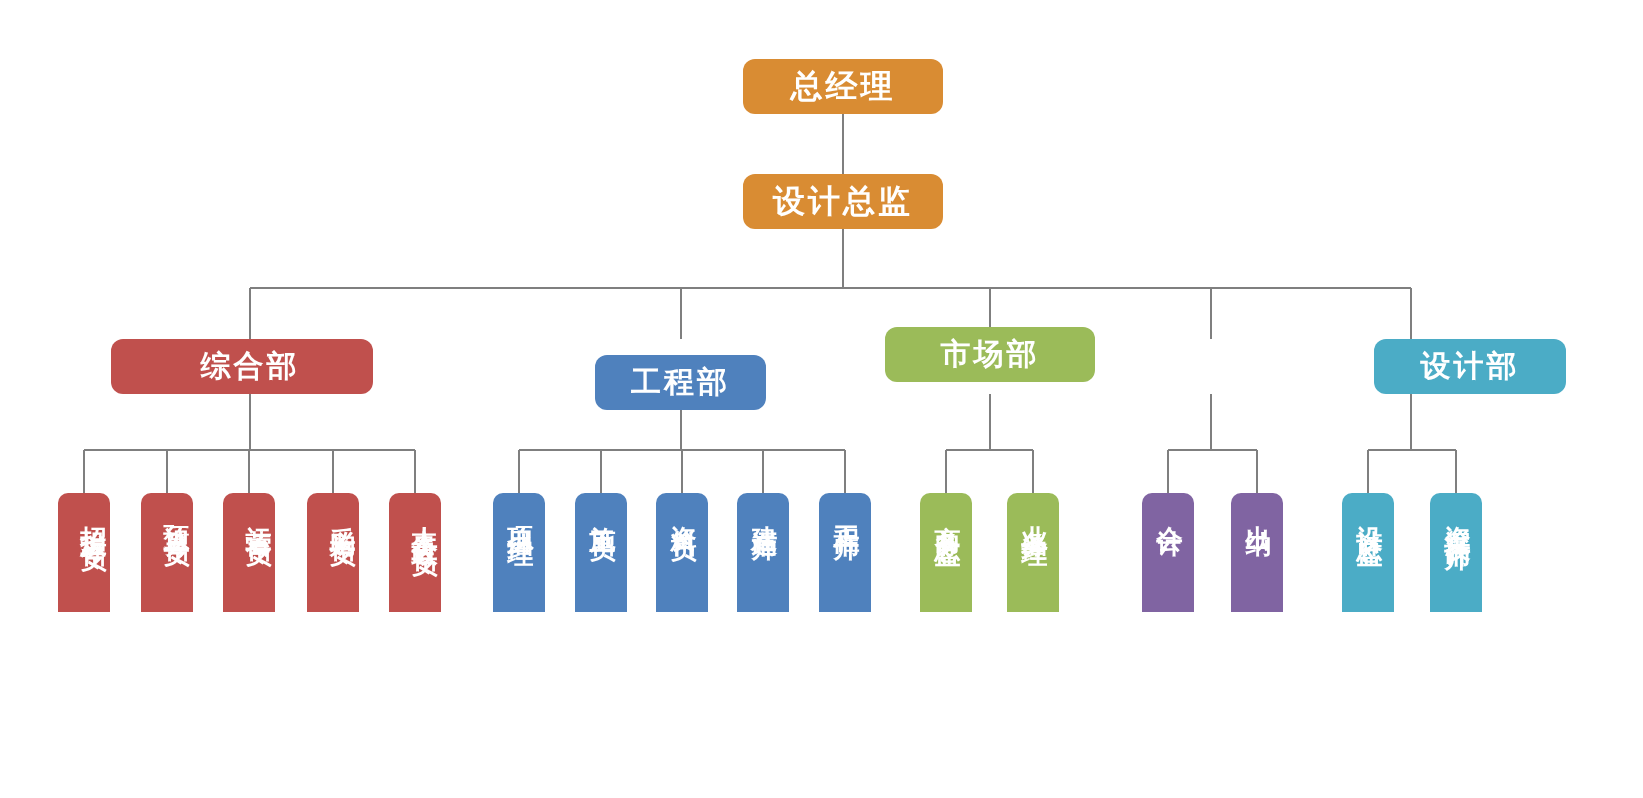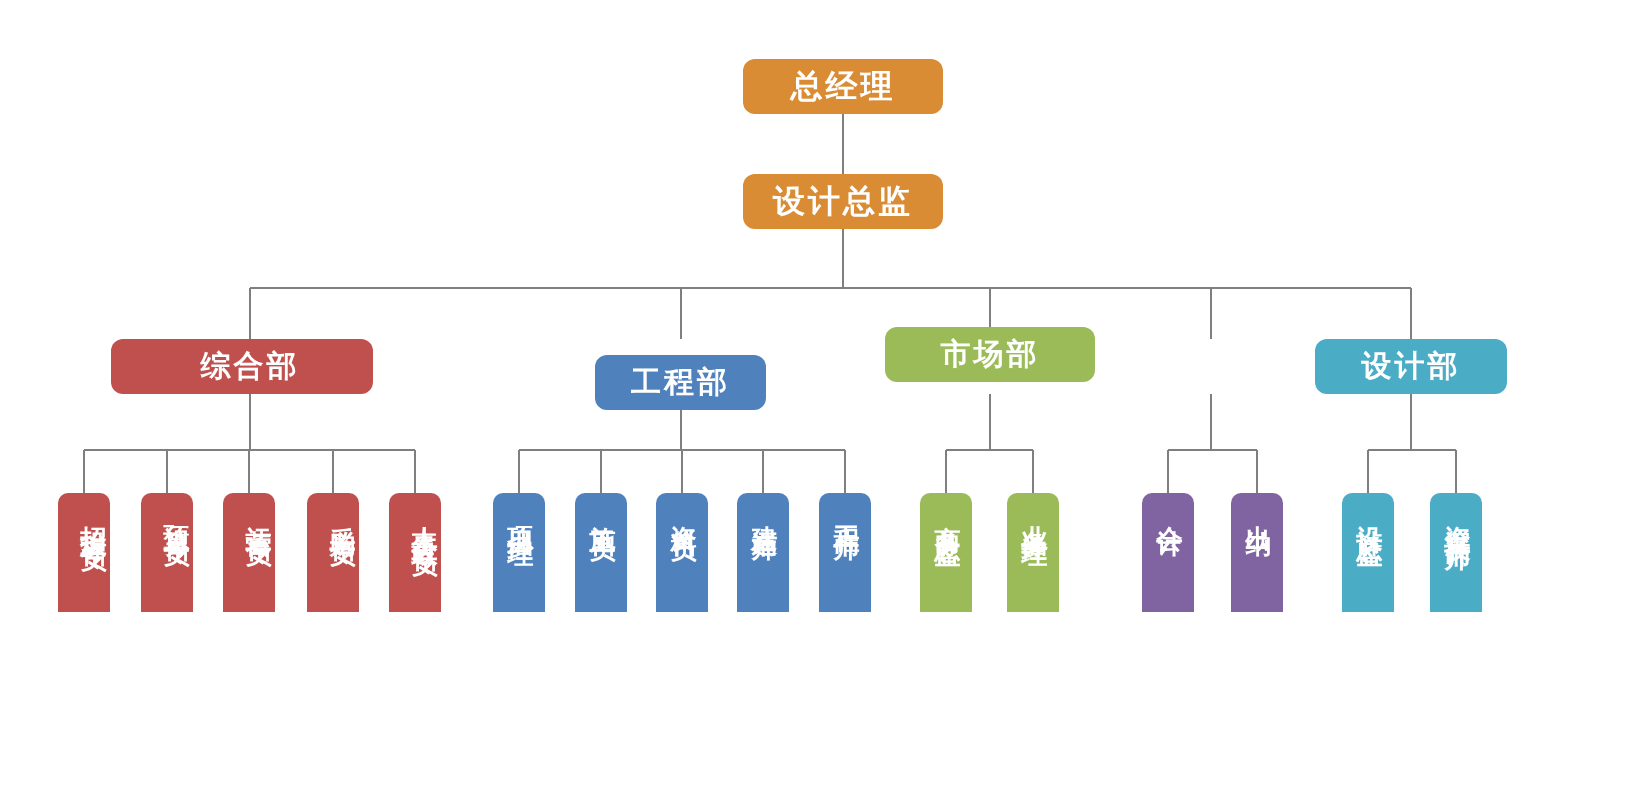--- a/index.html
+++ b/index.html
@@ -86,21 +86,21 @@
 
   <div class="node h dept c-red" style="left:111px;top:339px;width:262px;height:55px">
     <span>综合部</span>
   </div>
   <div class="node h dept c-blue" style="left:595px;top:355px;width:171px;height:55px">
     <span>工程部</span>
   </div>
   <div class="node h dept c-green" style="left:885px;top:327px;width:210px;height:55px">
     <span>市场部</span>
   </div>
-  <div class="node h dept c-teal" style="left:1315px;top:339px;width:192px;height:55px">
+  <div class="node h dept c-teal" style="left:1374px;top:339px;width:192px;height:55px">
     <span>设计部</span>
   </div>
 
   <div class="node v c-red" style="left:58px;top:493px;width:52px;height:193px">
     <span>招投标专员</span>
   </div>
   <div class="node v c-red" style="left:141px;top:493px;width:52px;height:193px">
     <span>预算专员</span>
   </div>
   <div class="node v c-red" style="left:223px;top:493px;width:52px;height:193px">

